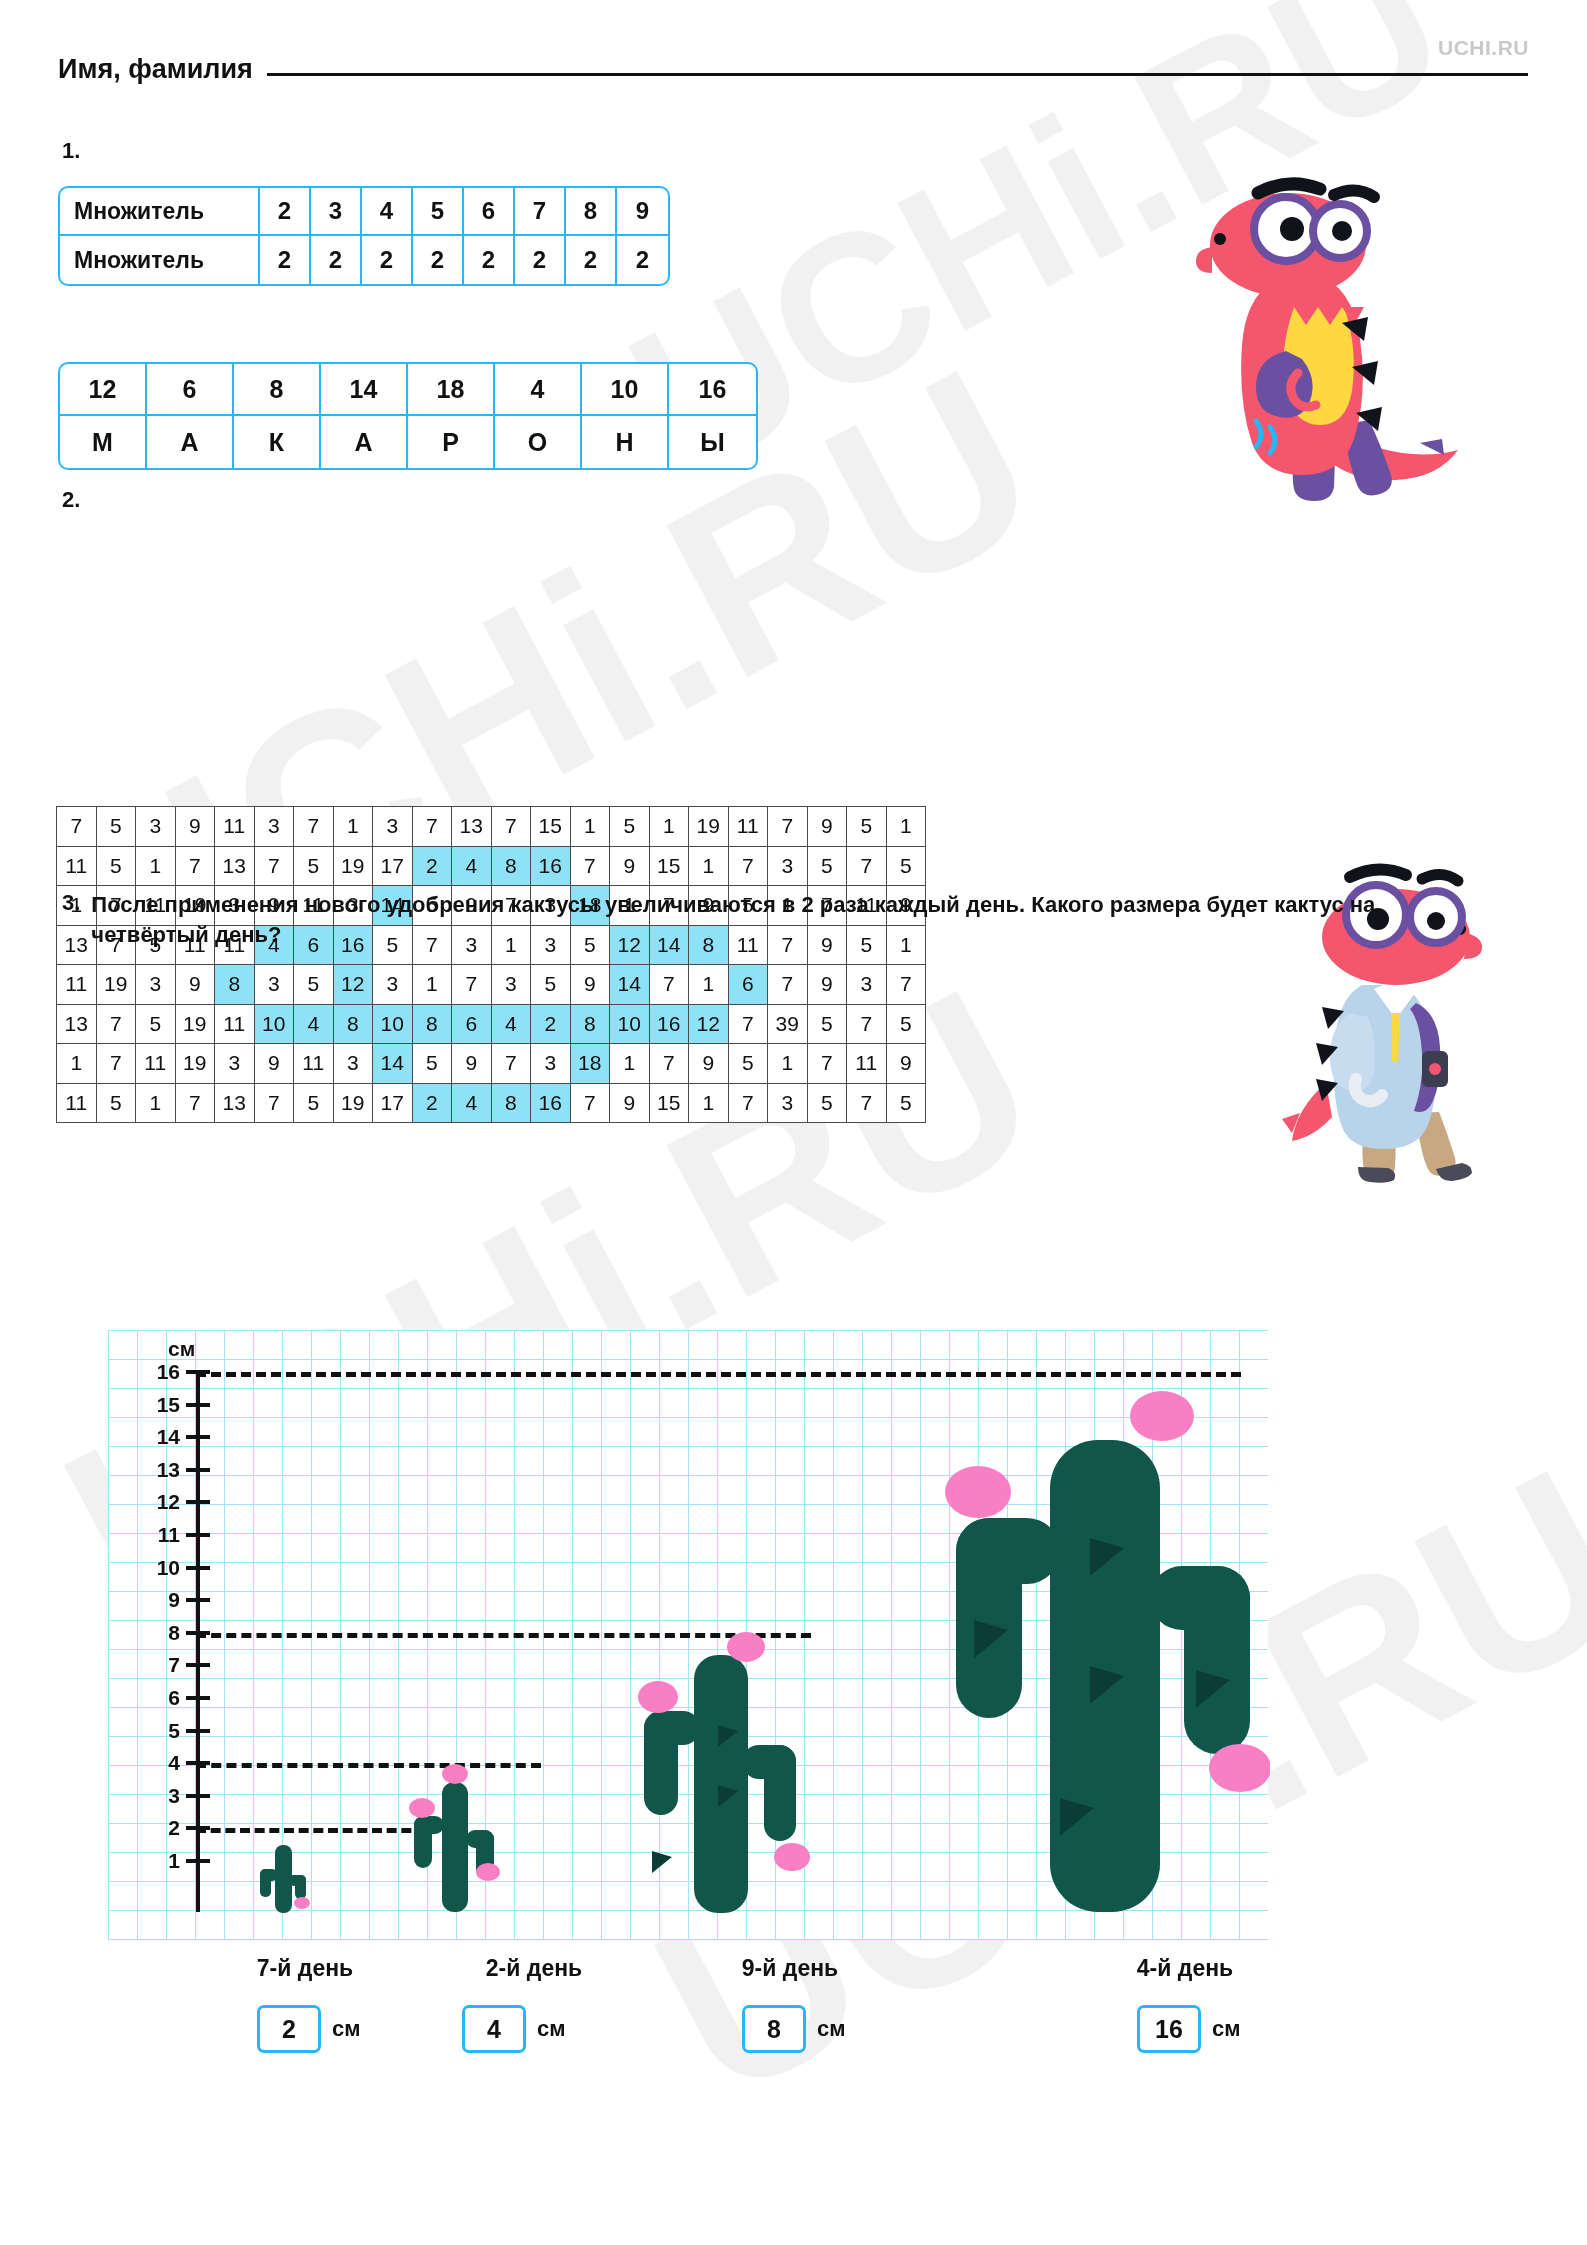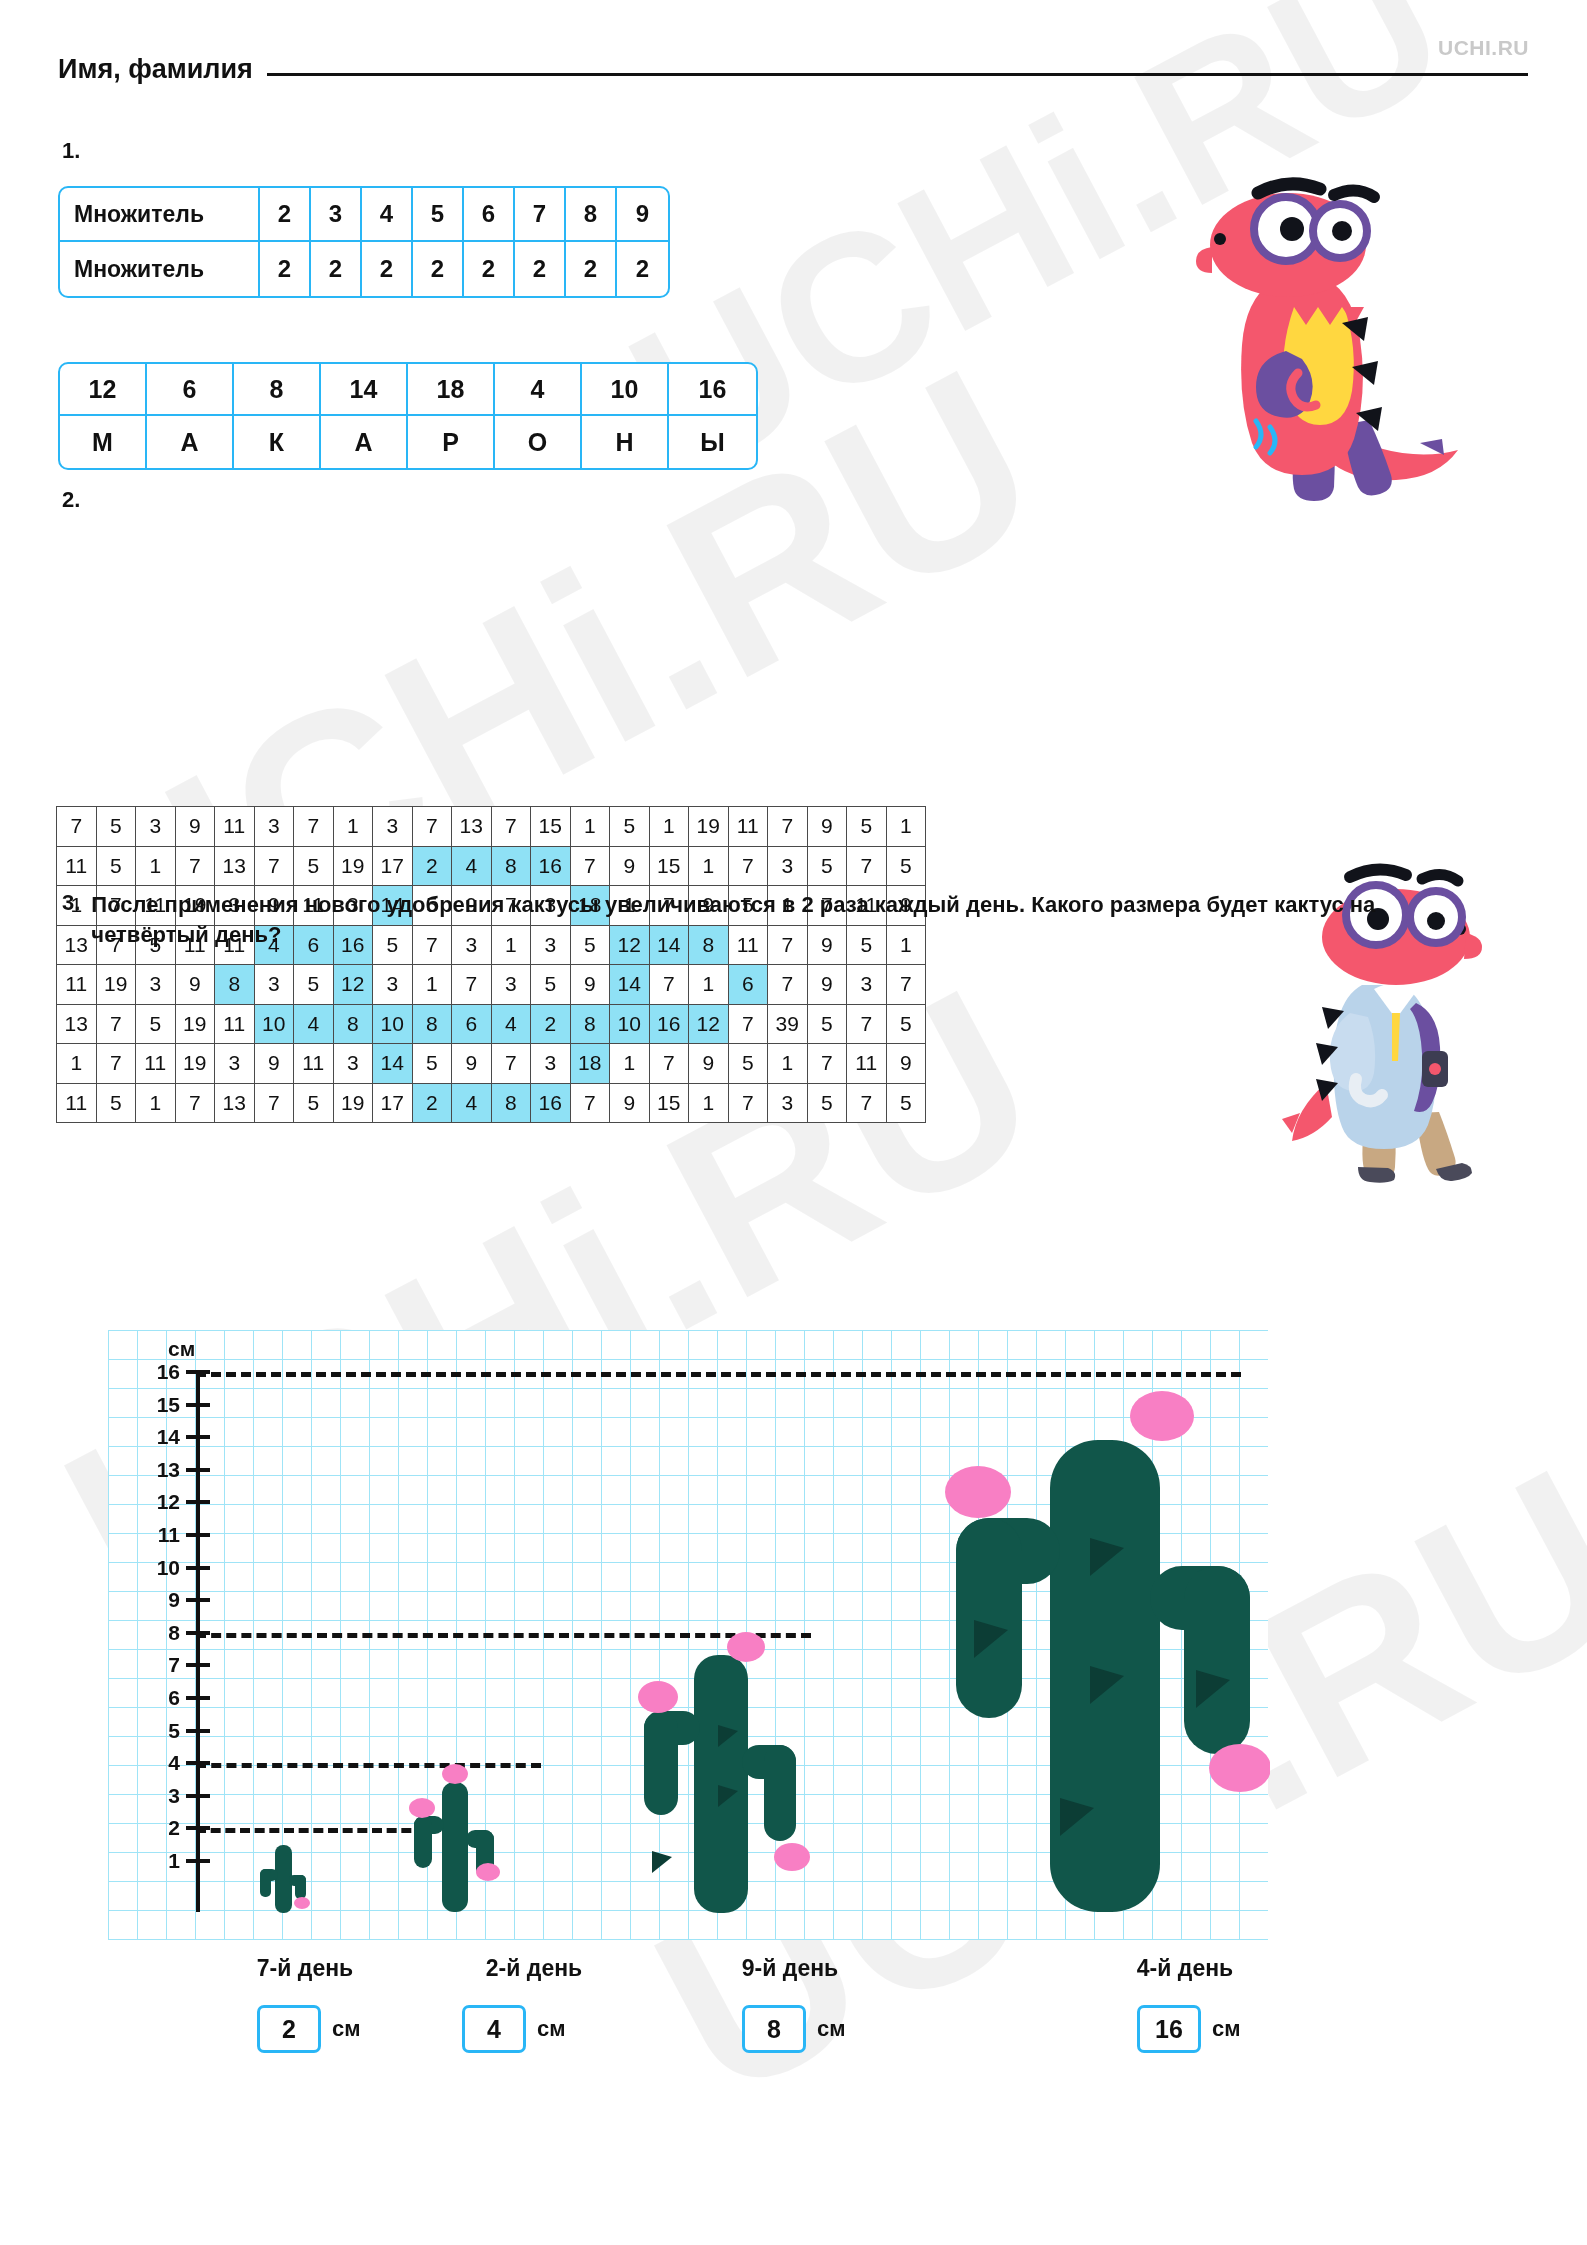--- a/index.html
+++ b/index.html
@@ -60,21 +60,21 @@
   .tbl1 {
     position:absolute; left:58px; top:186px;
     border-collapse:separate; border-spacing:0;
     border:2px solid #29b6f6; border-radius:10px;
     overflow:hidden;
     background:#fff;
   }
   .tbl1 td {
     border-right:2px solid #29b6f6;
     border-bottom:2px solid #29b6f6;
-    height:54px;
+    height:48px;
     text-align:center; vertical-align:middle;
     font-size:24px; font-weight:bold;
   }
   .tbl1 tr:last-child td { border-bottom:none; }
   .tbl1 td:last-child { border-right:none; }
   .tbl1 td.head { width:200px; text-align:left; padding-left:14px; font-size:23px; }
   .tbl1 td.cell { width:51px; }
 
   .tbl2 {
     position:absolute; left:58px; top:362px;

